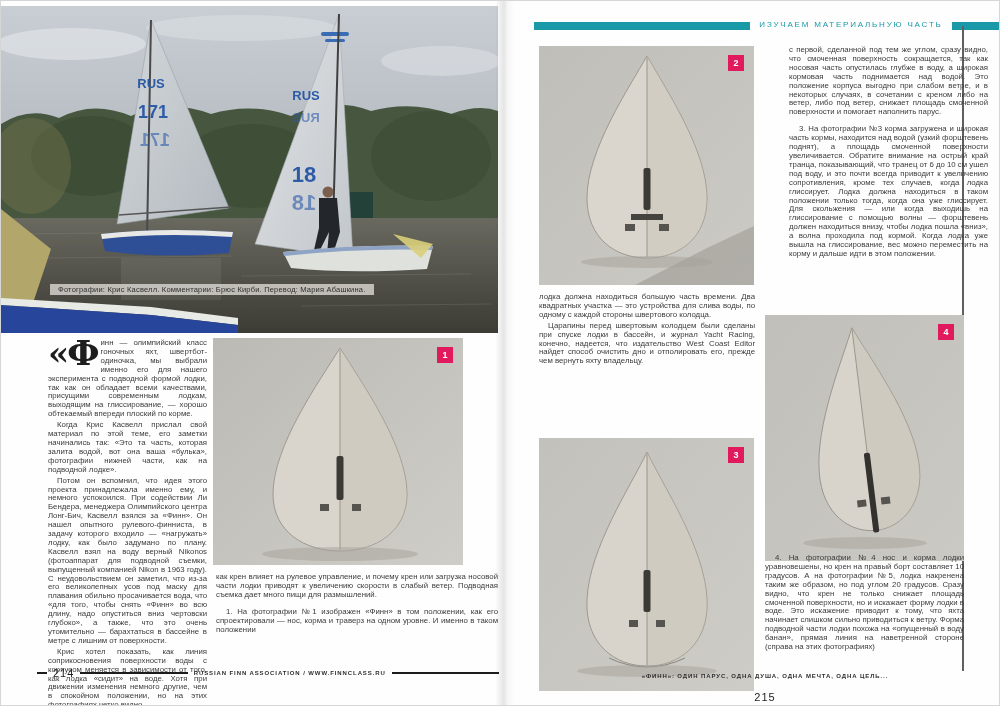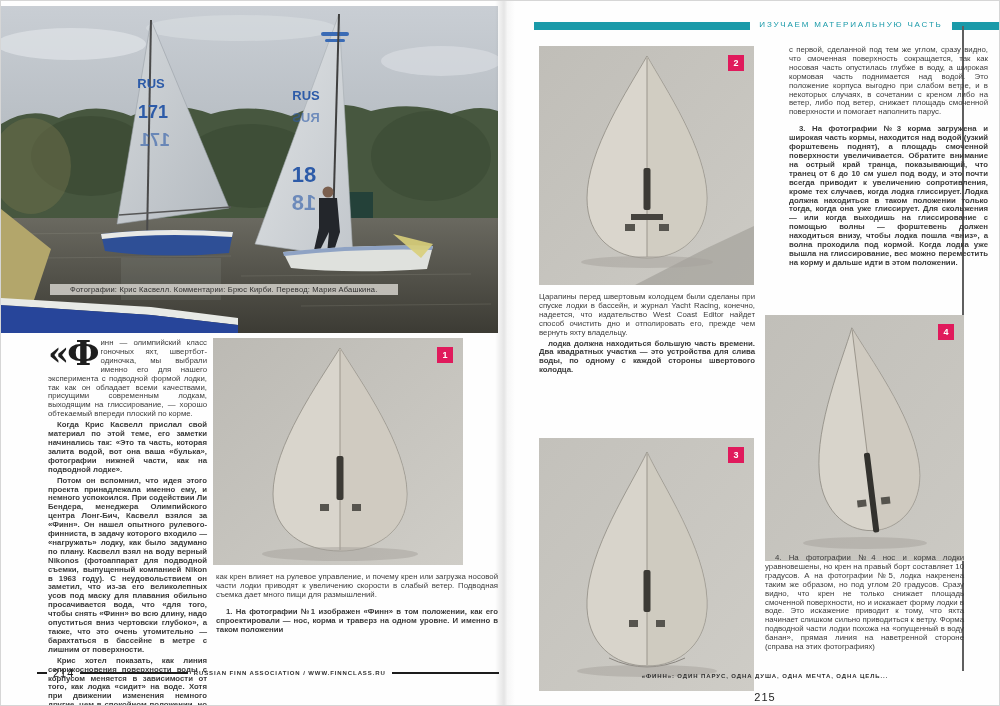--- a/index.html
+++ b/index.html
@@ -7,24 +7,24 @@
     font-family:"Liberation Sans",sans-serif;color:#3a3a3a;overflow:hidden;
     border:1px solid #d6d6d6;box-sizing:border-box;}
   .gutter{position:absolute;left:494px;top:0;width:20px;height:706px;pointer-events:none;
     background:linear-gradient(90deg,rgba(0,0,0,0) 0%,rgba(0,0,0,0.10) 45%,rgba(0,0,0,0.03) 62%,rgba(0,0,0,0) 100%);}
   
   .hero{position:absolute;left:0;top:5px;width:546px;height:327px;}
   .hero svg{display:block;}
   .hero-title{position:absolute;left:48px;top:243px;font-family:"DejaVu Serif",serif;
     font-size:25px;letter-spacing:1.5px;color:#f3f2ef;text-shadow:0 1px 3px rgba(0,0,0,.55);white-space:nowrap;}
   .hero-credits{position:absolute;left:49px;top:283px;background:rgba(216,214,208,0.82);
-    color:#2e2e2e;font-size:7.5px;line-height:11px;padding:0 20px;letter-spacing:.2px;white-space:nowrap;}
+    color:#2e2e2e;font-size:7.5px;line-height:11px;padding:0 8px;letter-spacing:.2px;white-space:nowrap;}
   
   .txt p{margin:0;font-size:7.8px;line-height:8.9px;text-align:justify;color:#3b3b3b;}
-  .txt p + p{margin-top:2px;text-indent:9px;font-weight:bold;}
+  .txt p + p{margin-top:2px;text-indent:9px;}
   .txt p.sp{margin-top:8px;text-indent:10px;}
   .col1{position:absolute;left:47px;top:338px;width:159px;}
   .dropcap{float:left;font-family:"DejaVu Serif",serif;font-weight:bold;font-size:34px;
     line-height:27px;margin:1px 3px 0 0;color:#1e1e1e;letter-spacing:-2px;}
   .left-wide{position:absolute;left:215px;top:572px;width:282px;}
   .mid-col{position:absolute;left:538px;top:292px;width:216px;}
   .right-col{position:absolute;left:764px;top:45px;width:199px;margin-left:24px;}
   .right-col-bottom{position:absolute;left:764px;top:553px;width:199px;}
   
   .photo{position:absolute;box-shadow:0 0 0 1px rgba(120,120,115,.25) inset;}
@@ -196,22 +196,22 @@
       <rect x="104.5" y="122" width="7" height="42" rx="2" fill="#3c3a35"></rect>
       <rect x="92" y="168" width="32" height="6" fill="#45433e"></rect>
       <rect x="86" y="178" width="10" height="7" fill="#56544e"></rect>
       <rect x="120" y="178" width="10" height="7" fill="#56544e"></rect>
       <ellipse cx="108" cy="216" rx="66" ry="6" fill="#a5a29b" opacity=".5"></ellipse>
     </svg>
     <div class="badge">2</div>
   </div>
 
   <div class="mid-col txt">
+    <p>лодка должна находиться большую часть времени. Два квадратных участка — это устройства для слива воды, по одному с каждой стороны швертового колодца.</p>
     <p>Царапины перед швертовым колодцем были сделаны при спуске лодки в бассейн, и журнал Yacht Racing, конечно, надеется, что издательство West Coast Editor найдет способ очистить дно и отполировать его, прежде чем вернуть яхту владельцу.</p>
-    <p>лодка должна находиться большую часть времени. Два квадратных участка — это устройства для слива воды, по одному с каждой стороны швертового колодца.</p>
   </div>
 
   <div class="photo photo3">
     <svg width="215" height="253" viewBox="0 0 215 253">
       <defs>
           <linearGradient id="p3g" x1="0" y1="0" x2="1" y2="1">
         <stop offset="0" stop-color="#c3c1bb"></stop>
             <stop offset="1" stop-color="#ceccc6"></stop>
           </linearGradient>
         </defs>

